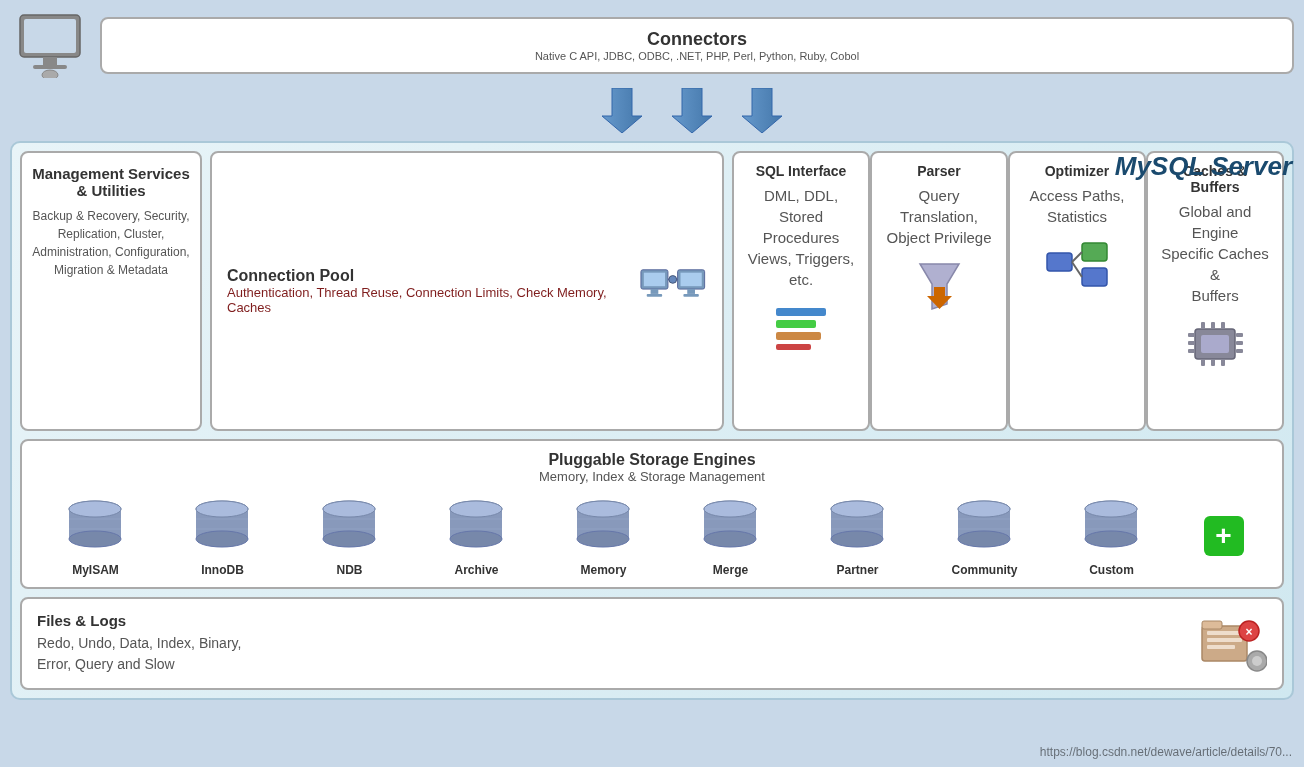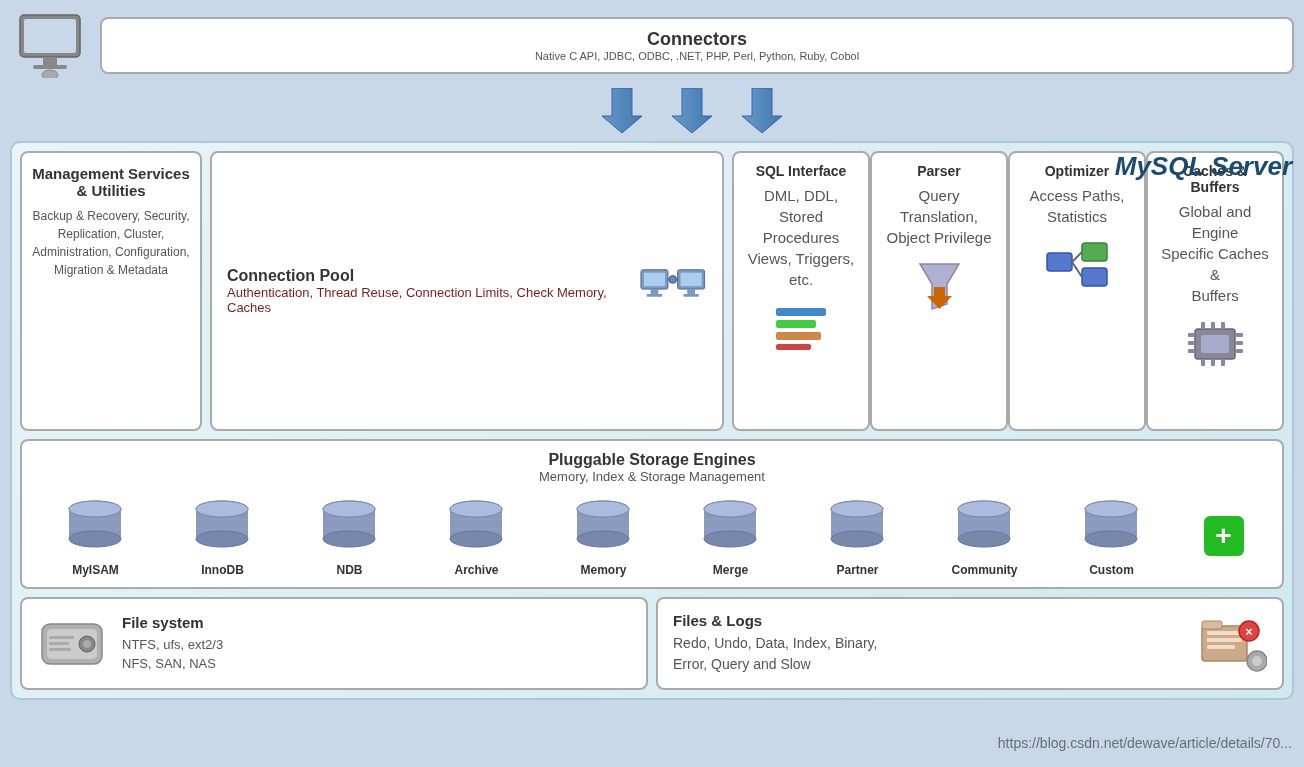--- a/index.html
+++ b/index.html
@@ -314,23 +314,23 @@
 
     .files-logs-text .box-content {
       font-size: 14px;
       color: #555;
       line-height: 1.5;
     }
 
     
     .watermark {
       position: absolute;
-      bottom: 16px;
+      bottom: 8px;
       right: 12px;
-      font-size: 14px;
+      font-size: 12px;
       color: rgba(0,0,0,0.5);
     }
   </style>
 </head>
 <body>
 
 <div class="main-wrapper">
 
   <div class="connectors-section">
     <div class="monitor-icon">
@@ -619,37 +619,20 @@
           <div class="engine-label">Custom</div>
         </div>
 
         <div class="add-button">+</div>
 
       </div>
     </div>
 
     <div class="bottom-row">
 
-      <div class="filesystem-box">
-
-        <svg width="70" height="60" viewBox="0 0 70 60" style="flex-shrink:0;">
-          <rect x="5" y="10" width="60" height="40" rx="8" fill="#b0b0b0" stroke="#888" stroke-width="1.5"></rect>
-          <rect x="10" y="15" width="50" height="30" rx="5" fill="#cccccc"></rect>
-          <circle cx="50" cy="30" r="8" fill="#888" stroke="#666" stroke-width="1"></circle>
-          <circle cx="50" cy="30" r="4" fill="#aaa"></circle>
-          <rect x="12" y="22" width="25" height="3" rx="1" fill="#aaa"></rect>
-          <rect x="12" y="28" width="20" height="3" rx="1" fill="#aaa"></rect>
-          <rect x="12" y="34" width="22" height="3" rx="1" fill="#aaa"></rect>
-        </svg>
-        <div class="filesystem-text">
-          <div class="box-title">File system</div>
-          <div class="box-content" style="white-space:pre-line;">NTFS, ufs, ext2/3
-NFS, SAN, NAS</div>
-        </div>
-      </div>
 
       <div class="files-logs-box">
         <div class="files-logs-text" style="flex:1;">
           <div class="box-title">Files &amp; Logs</div>
           <div class="box-content" style="white-space:pre-line;">Redo, Undo, Data, Index, Binary,
 Error, Query and Slow</div>
         </div>
 
         <svg width="70" height="65" viewBox="0 0 70 65" style="flex-shrink:0;">
 

